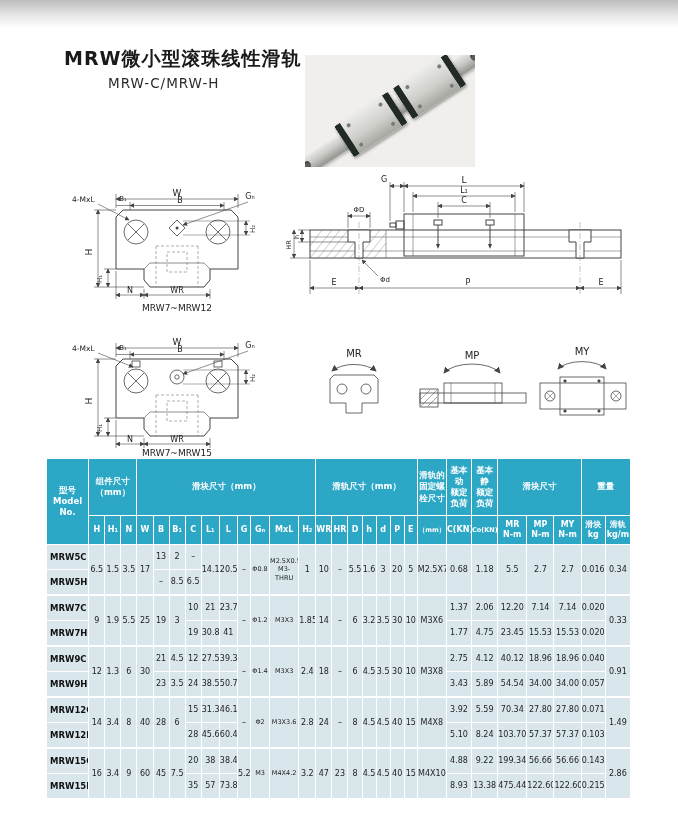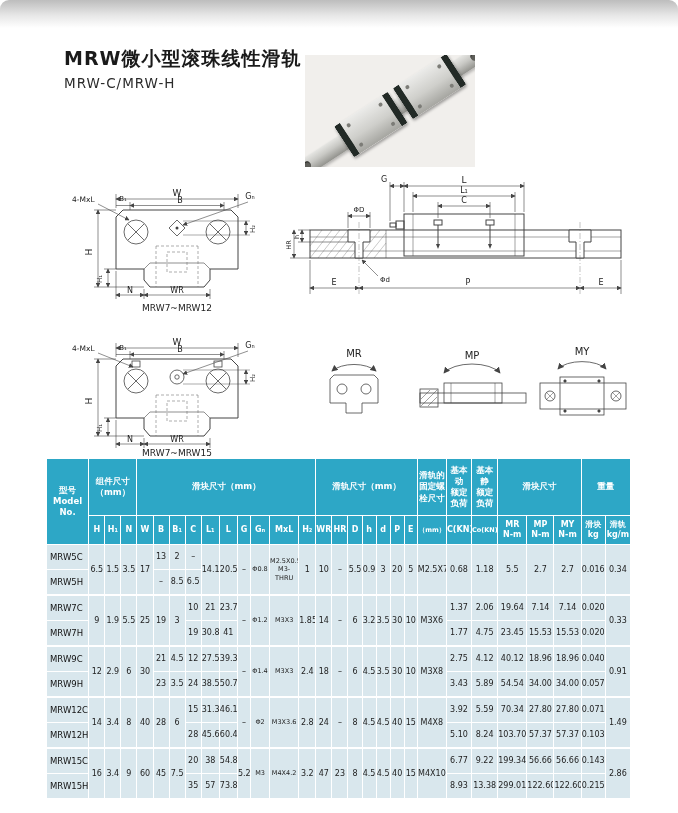--- a/index.html
+++ b/index.html
@@ -1,22 +1,22 @@
 <!DOCTYPE html>
 <html><head>
 <meta charset="utf-8">
 <style>
   html,body{margin:0;padding:0;background:#fff;}
   .page{position:relative;width:678px;height:813px;background:#fff;overflow:hidden;
-        font-family:"DejaVu Sans","Liberation Sans",sans-serif;color:#222;border-radius:9px;}
+        font-family:"DejaVu Sans","Liberation Sans",sans-serif;color:#222;}
   .topbar{position:absolute;left:0;top:0;width:678px;height:28px;
           background:linear-gradient(180deg,#bdbdbd 0%,#e7e7e7 55%,#ffffff 100%);}
   .title-block{position:absolute;left:64px;top:46px;}
   .title-block h1{margin:0;font-size:19px;font-weight:bold;color:#1a1a1a;letter-spacing:1px;}
-  .title-block .sub{margin-top:3px;font-size:13.5px;color:#2b2b2b;letter-spacing:1px;}
+  .title-block .sub{margin-top:3px;font-size:13.5px;color:#2b2b2b;letter-spacing:1px;margin-left:44px;}
   
   .photo{position:absolute;left:305px;top:55px;width:170px;height:112px;background:#f1efec;overflow:hidden;}
   .rail3d{position:absolute;left:-28px;top:48px;width:228px;height:17px;border-radius:1px;
           background:linear-gradient(180deg,#e6e6e3 0%,#c8c8c4 45%,#92928d 100%);
           transform:rotate(-33deg);box-shadow:0 2px 3px rgba(0,0,0,.25);}
   .rail3d .hole{position:absolute;top:4px;width:8px;height:8px;border-radius:50%;
           background:#5d5d58;box-shadow:inset 0 1px 1px rgba(0,0,0,.6);}
   .hole.h1{left:10px;} .hole.h2{right:10px;}
   .cblock{position:absolute;top:-10px;width:50px;height:37px;border-radius:2px;
           background:linear-gradient(180deg,#ececea 0%,#cfcfcb 55%,#a5a5a0 100%);
@@ -35,21 +35,21 @@
   .svg-mom{left:288px;top:335px;}
   
   .spec-wrap{position:absolute;left:46px;top:458px;}
   table{border-collapse:collapse;table-layout:fixed;width:585px;}
   th,td{border:1px solid #fff;text-align:center;vertical-align:middle;
         white-space:pre-line;overflow:hidden;padding:0;}
   thead th{background:#2da7c6;color:#fff;font-weight:bold;font-size:8.5px;line-height:1.3;}
   tr.hr1 th{height:56px;}
   tr.hr2 th{height:28px;font-size:8px;}
   tbody td{background:#d9e7ed;color:#222;font-size:8px;height:24px;line-height:1.2;}
-  td.model{text-align:left;padding-left:3px;font-size:8.5px;color:#111;}
+  td.model{text-align:left;padding-left:3px;font-size:8.5px;color:#111;font-weight:bold;}
   .sm{font-size:6.5px !important;line-height:1.3;}
   tr.sep td{border-top:2px solid #fff;}
 </style>
 </head>
 <body>
 
 <div class="page">
 
   <div class="topbar"></div>
 
@@ -430,21 +430,21 @@
             <td rowspan="2">14.1</td>
             <td rowspan="2">20.5</td>
             <td rowspan="2">–</td>
             <td rowspan="2" class="sm">Φ0.8</td>
             <td rowspan="2" class="sm">M2.5X0.5
 M3-THRU</td>
             <td rowspan="2">1</td>
             <td rowspan="2">10</td>
             <td rowspan="2">–</td>
             <td rowspan="2">5.5</td>
-            <td rowspan="2">0.9</td>
+            <td rowspan="2">1.6</td>
             <td rowspan="2">3</td>
             <td rowspan="2">20</td>
             <td rowspan="2">5</td>
             <td rowspan="2">M2.5X7</td>
             <td rowspan="2">0.68</td>
             <td rowspan="2">1.18</td>
             <td rowspan="2">5.5</td>
             <td rowspan="2">2.7</td>
             <td rowspan="2">2.7</td>
             <td rowspan="2">0.016</td>
@@ -474,42 +474,42 @@
             <td rowspan="2">14</td>
             <td rowspan="2">–</td>
             <td rowspan="2">6</td>
             <td rowspan="2">3.2</td>
             <td rowspan="2">3.5</td>
             <td rowspan="2">30</td>
             <td rowspan="2">10</td>
             <td rowspan="2">M3X6</td>
             <td>1.37</td>
             <td>2.06</td>
-            <td>19.64</td>
+            <td>12.20</td>
             <td>7.14</td>
             <td>7.14</td>
             <td>0.020</td>
             <td rowspan="2">0.33</td>
           </tr>
           <tr>
             <td class="model">MRW7H</td>
             <td>19</td>
             <td>30.8</td>
             <td>41</td>
             <td>1.77</td>
             <td>4.75</td>
             <td>23.45</td>
             <td>15.53</td>
             <td>15.53</td>
             <td>0.020</td>
           </tr>
           <tr class="sep">
             <td class="model">MRW9C</td>
             <td rowspan="2">12</td>
-            <td rowspan="2">2.9</td>
+            <td rowspan="2">1.3</td>
             <td rowspan="2">6</td>
             <td rowspan="2">30</td>
             <td>21</td>
             <td>4.5</td>
             <td>12</td>
             <td>27.5</td>
             <td>39.3</td>
             <td rowspan="2">–</td>
             <td rowspan="2" class="sm">Φ1.4</td>
             <td rowspan="2" class="sm">M3X3</td>
@@ -590,49 +590,49 @@
           <tr class="sep">
             <td class="model">MRW15C</td>
             <td rowspan="2">16</td>
             <td rowspan="2">3.4</td>
             <td rowspan="2">9</td>
             <td rowspan="2">60</td>
             <td rowspan="2">45</td>
             <td rowspan="2">7.5</td>
             <td>20</td>
             <td>38</td>
-            <td>54.8</td>
+            <td>38.4</td>
             <td rowspan="2">5.2</td>
             <td rowspan="2" class="sm">M3</td>
             <td rowspan="2" class="sm">M4X4.2</td>
             <td rowspan="2">3.2</td>
             <td rowspan="2">47</td>
             <td rowspan="2">23</td>
             <td rowspan="2">8</td>
             <td rowspan="2">4.5</td>
             <td rowspan="2">4.5</td>
             <td rowspan="2">40</td>
             <td rowspan="2">15</td>
             <td rowspan="2">M4X10</td>
-            <td>6.77</td>
+            <td>4.88</td>
             <td>9.22</td>
             <td>199.34</td>
             <td>56.66</td>
             <td>56.66</td>
             <td>0.143</td>
             <td rowspan="2">2.86</td>
           </tr>
           <tr>
             <td class="model">MRW15H</td>
             <td>35</td>
             <td>57</td>
             <td>73.8</td>
             <td>8.93</td>
             <td>13.38</td>
-            <td>299.01</td>
+            <td>475.44</td>
             <td>122.60</td>
             <td>122.60</td>
             <td>0.215</td>
           </tr>
         </tbody>
     </table>
   </div>
 
 </div>
 

